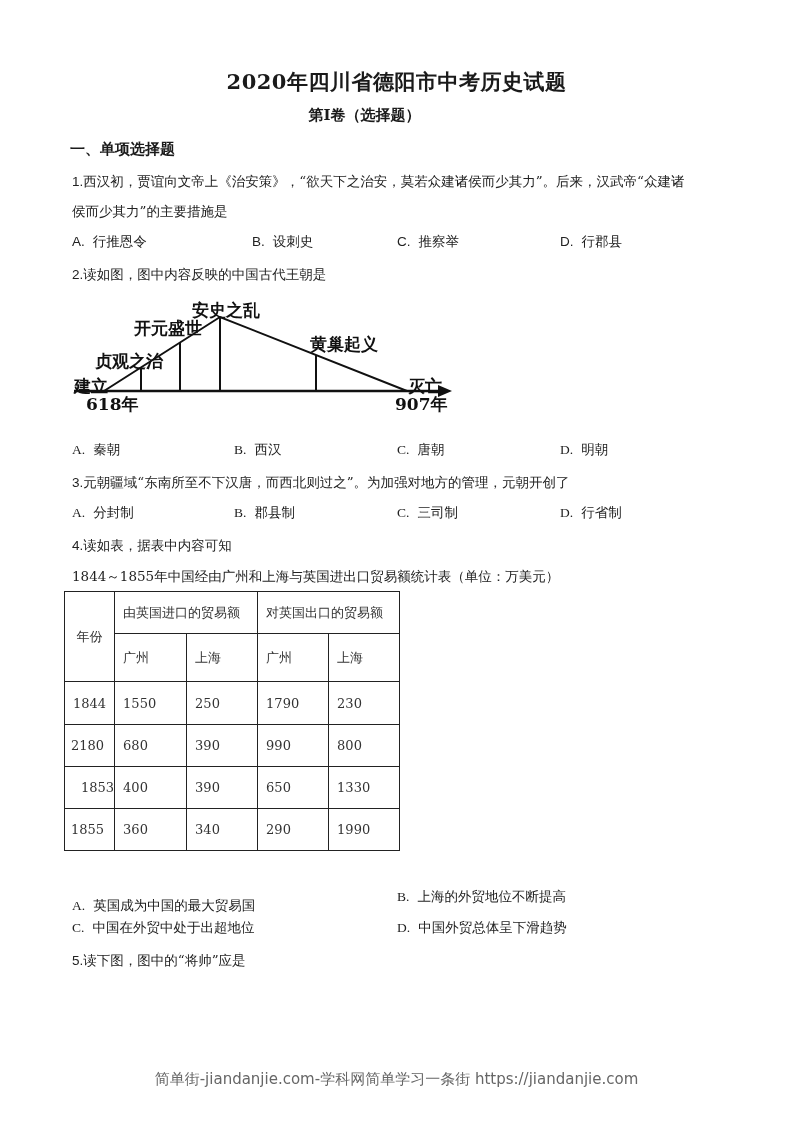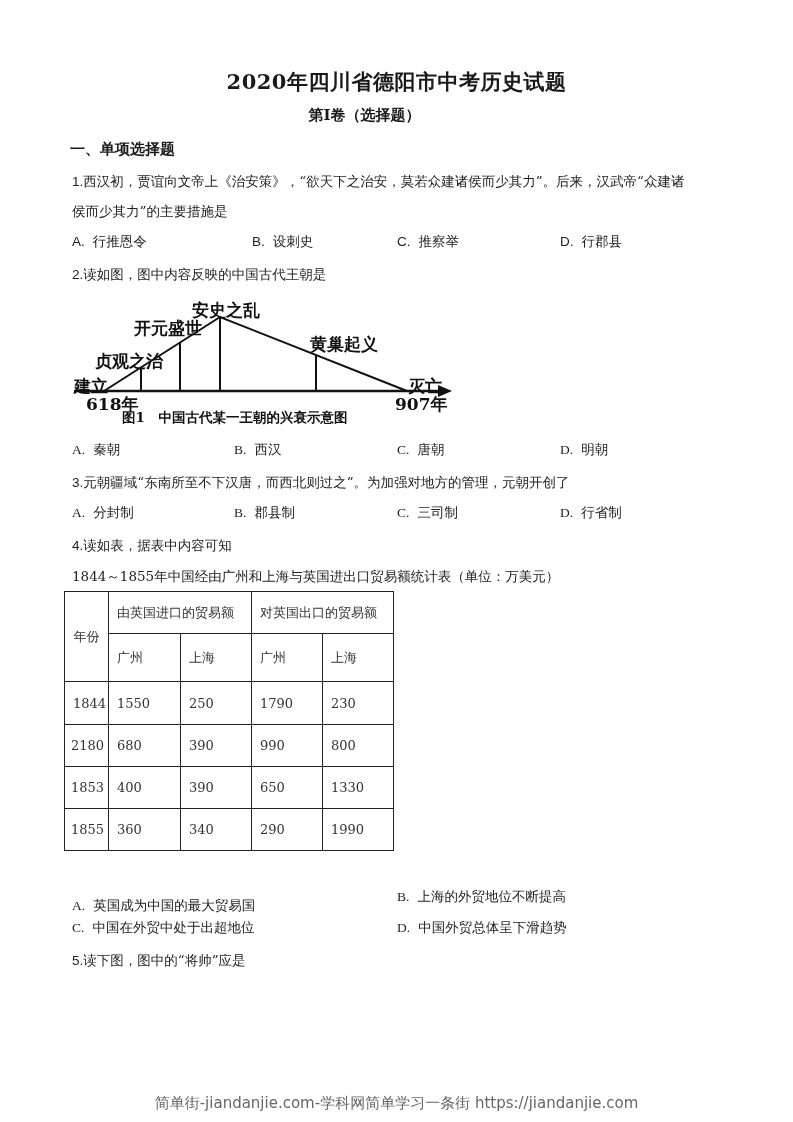--- a/index.html
+++ b/index.html
@@ -48,21 +48,20 @@
   .trade-table td {
     border: 1px solid #222; padding: 0 0 0 8px; vertical-align: middle;
     text-align: left;
   }
   .trade-table td.year-head { text-align: center; padding: 0; }
 
   .footer {
     left: 0; width: 793px; top: 1070px; text-align: center;
     font-size: 15px; color: #666;
     font-family: "DejaVu Sans", sans-serif;
-    margin-top: 24px;
   }
 </style>
 </head>
 <body>
 
 <div class="abs title">2020年四川省德阳市中考历史试题</div>
 <div class="abs subtitle">第Ⅰ卷（选择题）</div>
 <div class="abs section">一、单项选择题</div>
 
 <div>
@@ -91,21 +90,20 @@
       <line x1="246" y1="59" x2="246" y2="95" stroke="#111" stroke-width="2"></line>
     </svg>
     <div class="diag-label" style="left:4px;top:79px;">建立</div>
     <div class="diag-label" style="left:16px;top:97px;">618年</div>
     <div class="diag-label" style="left:25px;top:54px;">贞观之治</div>
     <div class="diag-label" style="left:64px;top:21px;">开元盛世</div>
     <div class="diag-label" style="left:122px;top:3px;">安史之乱</div>
     <div class="diag-label" style="left:240px;top:37px;">黄巢起义</div>
     <div class="diag-label" style="left:338px;top:79px;">灭亡</div>
     <div class="diag-label" style="left:325px;top:97px;">907年</div>
-    <div class="diag-caption" style="left:52px;top:113px;">图1　中国古代某一王朝的兴衰示意图</div>
   </div>
 
   <div class="abs opt" style="left:72px;top:441px;"><span class="optlabel serif">A.</span><span>秦朝</span></div>
   <div class="abs opt" style="left:234px;top:441px;"><span class="optlabel serif">B.</span><span>西汉</span></div>
   <div class="abs opt" style="left:397px;top:441px;"><span class="optlabel serif">C.</span><span>唐朝</span></div>
   <div class="abs opt" style="left:560px;top:441px;"><span class="optlabel serif">D.</span><span>明朝</span></div>
 </div>
 
 <div>
   <div class="abs q" style="top:472px;"><span style="font-family:'Liberation Sans',sans-serif;">3.</span><span>元朝疆域“东南所至不下汉唐，而西北则过之”。为加强对地方的管理，元朝开创了</span></div>
@@ -140,21 +138,21 @@
       <td>230</td>
     </tr>
     <tr style="height:42px;">
       <td style="padding-left:6px;">2180</td>
       <td>680</td>
       <td>390</td>
       <td>990</td>
       <td>800</td>
     </tr>
     <tr style="height:42px;">
-      <td style="padding-left:6px;">1853</td>
+      <td style="padding-left:16px;">1853</td>
       <td>400</td>
       <td>390</td>
       <td>650</td>
       <td>1330</td>
     </tr>
     <tr style="height:42px;">
       <td style="padding-left:6px;">1855</td>
       <td>360</td>
       <td>340</td>
       <td>290</td>

